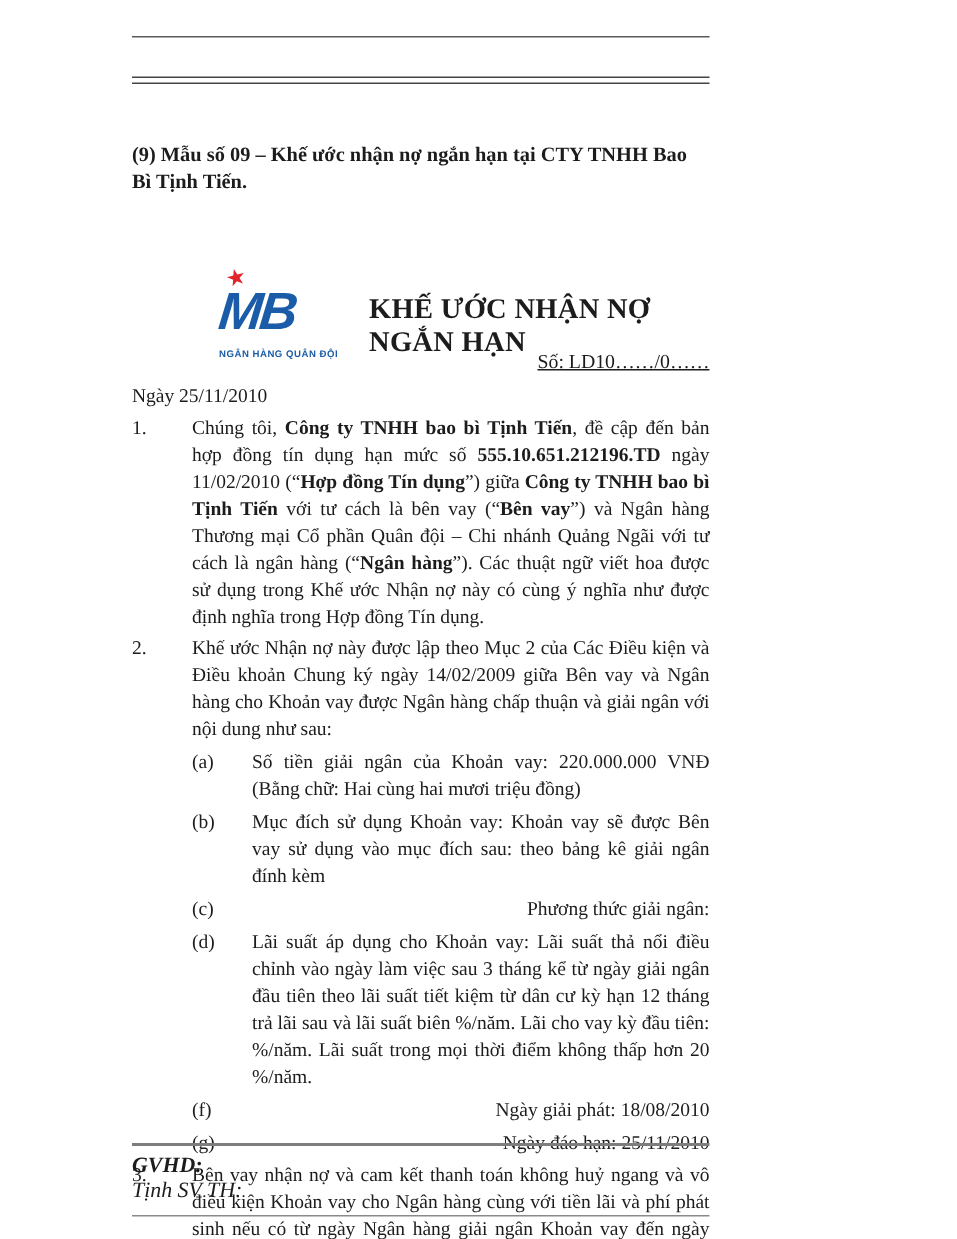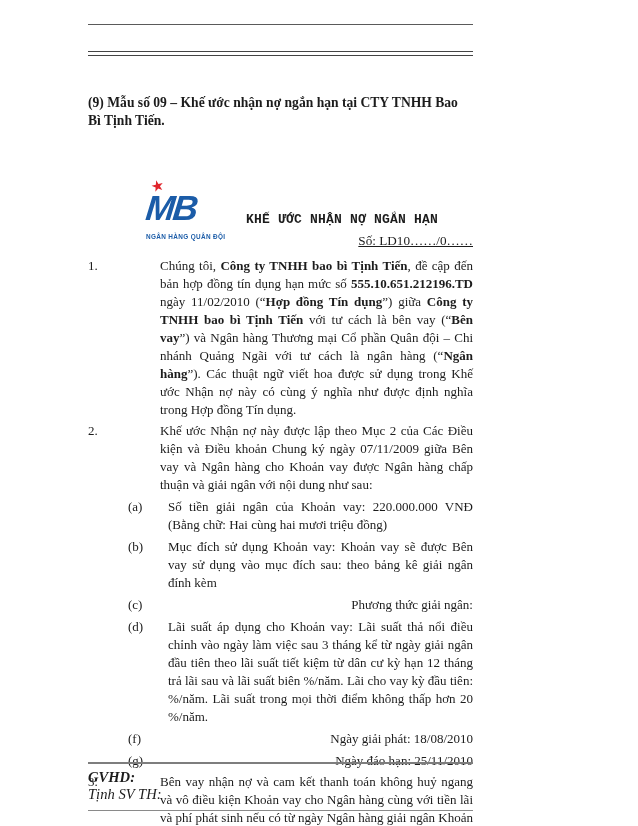--- a/index.html
+++ b/index.html
@@ -23,30 +23,30 @@
   .logo .monogram{
     position:absolute;left:0px;top:4px;
     font-family:"Liberation Sans", sans-serif;font-weight:bold;font-style:italic;
     font-size:35px;line-height:1;color:var(--logo-blue,#1b5ca8);letter-spacing:-2px;transform:skewX(-6deg);
   }
   .logo .tagline{
     position:absolute;left:0;top:47px;white-space:nowrap;
     font-family:"Liberation Sans", sans-serif;font-weight:bold;
     font-size:6.4px;color:var(--logo-blue,#1b5ca8);letter-spacing:0.35px;
   }
-  .doc-title{position:absolute;left:158px;top:28px;margin:0;font-size:13px;font-weight:bold;letter-spacing:0.2px;font-family:Liberation Mono, monospace;}
+  .doc-title{position:absolute;left:158px;top:12px;margin:0;font-size:19px;font-weight:bold;letter-spacing:0.2px;}
   .doc-number{position:absolute;right:0;top:49px;margin:0;font-size:13.2px;text-decoration:underline;}
 
   .doc-date{margin:1px 0 0 0;font-size:13px;line-height:18px;}
 
   
   .clause{display:flex;margin-top:3px;font-size:13px;line-height:18px;}
   .clause .num{flex:0 0 40px;}
   .clause .body{flex:1;}
-  .clause .rich{text-align:justify;margin-left:32px;}
+  .clause .rich{text-align:justify;}
   .b{font-weight:bold;}
 
   .sub{display:flex;margin-top:4px;}
   .sub .slabel{flex:0 0 40px;}
   .sub .stext{flex:1;text-align:justify;}
   .sub .stext.kv{text-align:right;}
   .subline{margin-top:2px;padding-left:40px;}
   .kv-name{display:inline-block;min-width:88px;}
 
   
@@ -70,32 +70,33 @@
     <div class="doc-header">
       <div class="logo">
         <span class="star">★</span>
         <span class="monogram">MB</span>
         <span class="tagline">NGÂN HÀNG QUÂN ĐỘI</span>
       </div>
       <h1 class="doc-title">KHẾ ƯỚC NHẬN NỢ NGẮN HẠN</h1>
       <p class="doc-number">Số: LD10……/0……</p>
     </div>
 
+    <p class="doc-date">Ngày 25/11/2010</p>
 
     <div class="clause">
       <span class="num">1.</span>
       <div class="body">
         <div class="rich"><span>Chúng tôi, </span><span class="b">Công ty TNHH bao bì Tịnh Tiến</span><span>, đề cập đến bản hợp đồng tín dụng hạn mức số </span><span class="b">555.10.651.212196.TD</span><span> ngày 11/02/2010 (“</span><span class="b">Hợp đồng Tín dụng</span><span>”) giữa </span><span class="b">Công ty TNHH bao bì Tịnh Tiến</span><span> với tư cách là bên vay (“</span><span class="b">Bên vay</span><span>”) và Ngân hàng Thương mại Cổ phần Quân đội – Chi nhánh Quảng Ngãi với tư cách là ngân hàng (“</span><span class="b">Ngân hàng</span><span>”). Các thuật ngữ viết hoa được sử dụng trong Khế ước Nhận nợ này có cùng ý nghĩa như được định nghĩa trong Hợp đồng Tín dụng.</span></div>
       </div>
     </div>
 
     <div class="clause">
       <span class="num">2.</span>
       <div class="body">
-        <div class="rich"><span>Khế ước Nhận nợ này được lập theo Mục 2 của Các Điều kiện và Điều khoản Chung ký ngày 07/11/2009 giữa Bên vay và Ngân hàng cho Khoản vay được Ngân hàng chấp thuận và giải ngân với nội dung như sau:</span></div>
+        <div class="rich"><span>Khế ước Nhận nợ này được lập theo Mục 2 của Các Điều kiện và Điều khoản Chung ký ngày 14/02/2009 giữa Bên vay và Ngân hàng cho Khoản vay được Ngân hàng chấp thuận và giải ngân với nội dung như sau:</span></div>
 
         <div class="sub">
           <span class="slabel">(a)</span>
           <div class="stext">Số tiền giải ngân của Khoản vay: 220.000.000 VNĐ (Bằng chữ: Hai cùng hai mươi triệu đồng)</div>
         </div>
 
         <div class="sub">
           <span class="slabel">(b)</span>
           <div class="stext">Mục đích sử dụng Khoản vay: Khoản vay sẽ được Bên vay sử dụng vào mục đích sau: theo bảng kê giải ngân đính kèm</div>
         </div>

